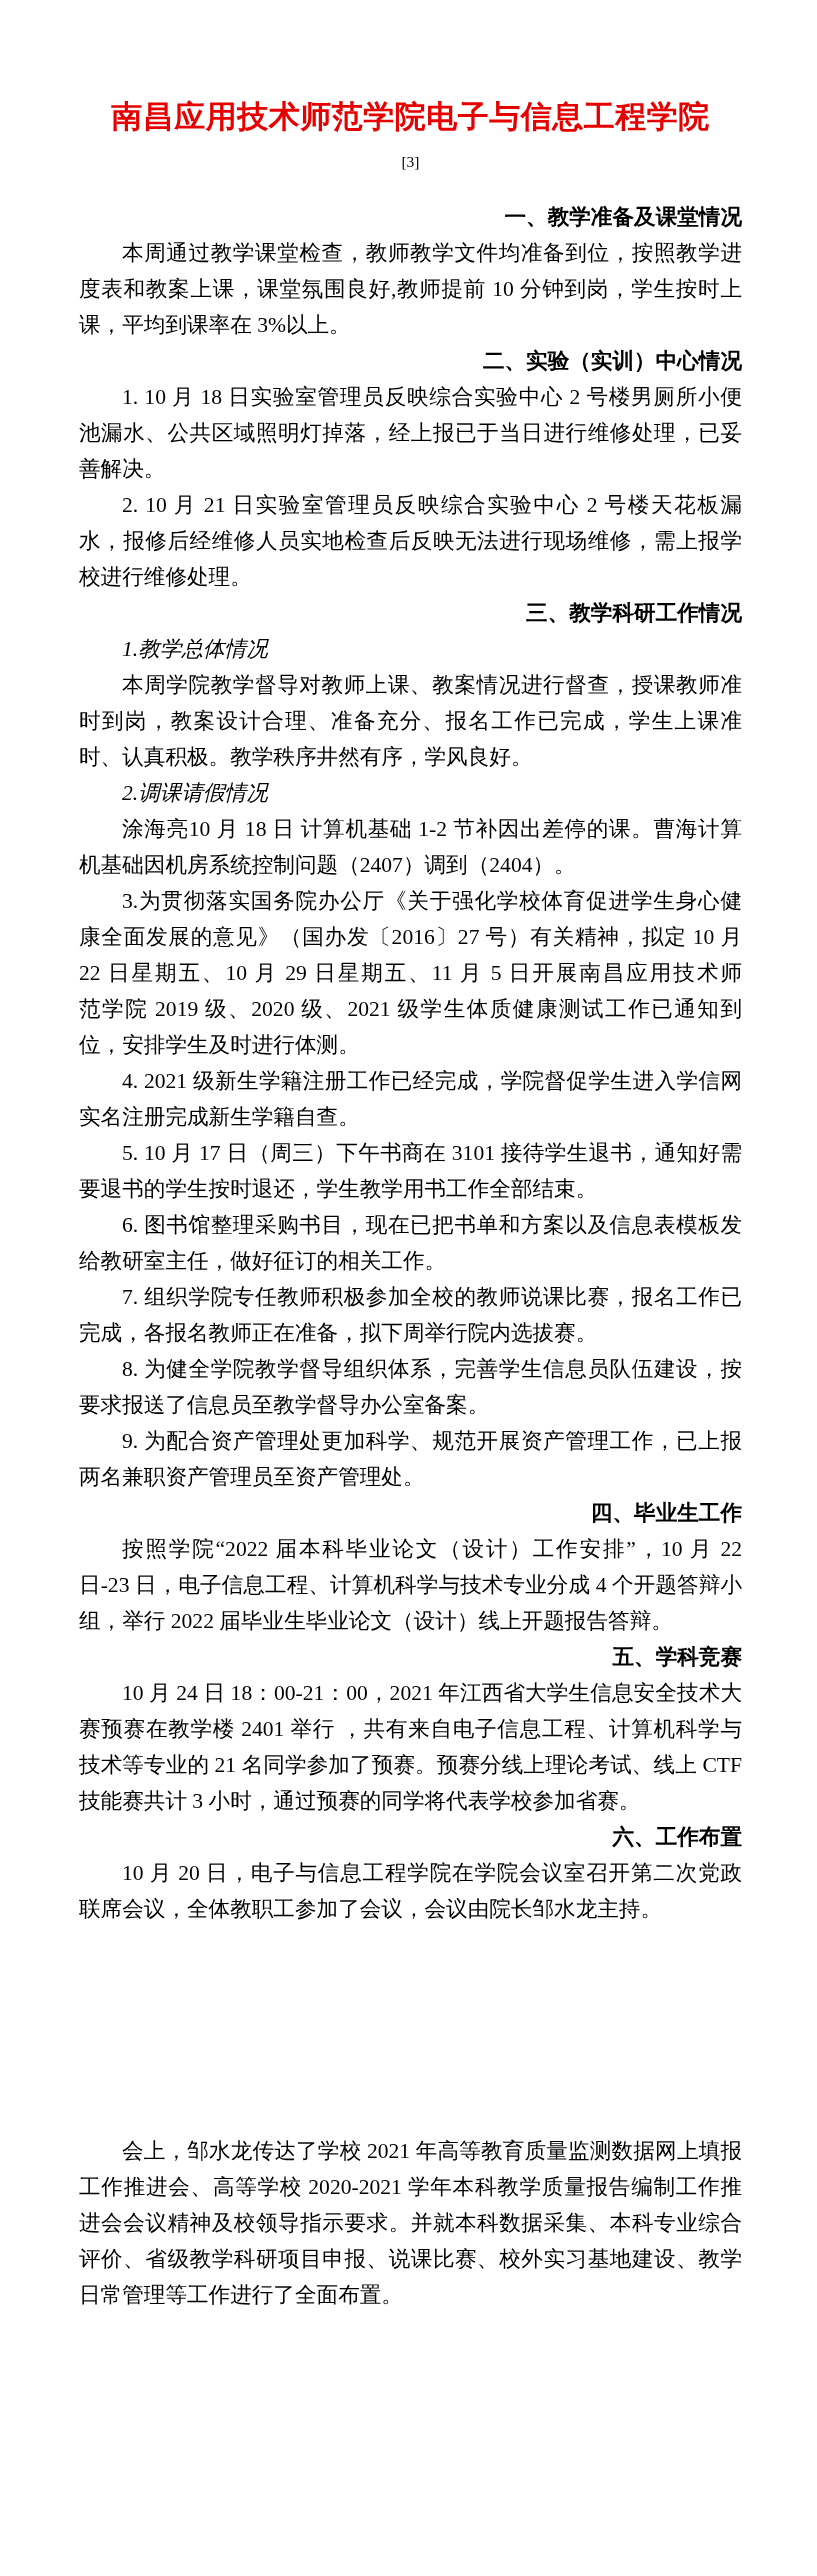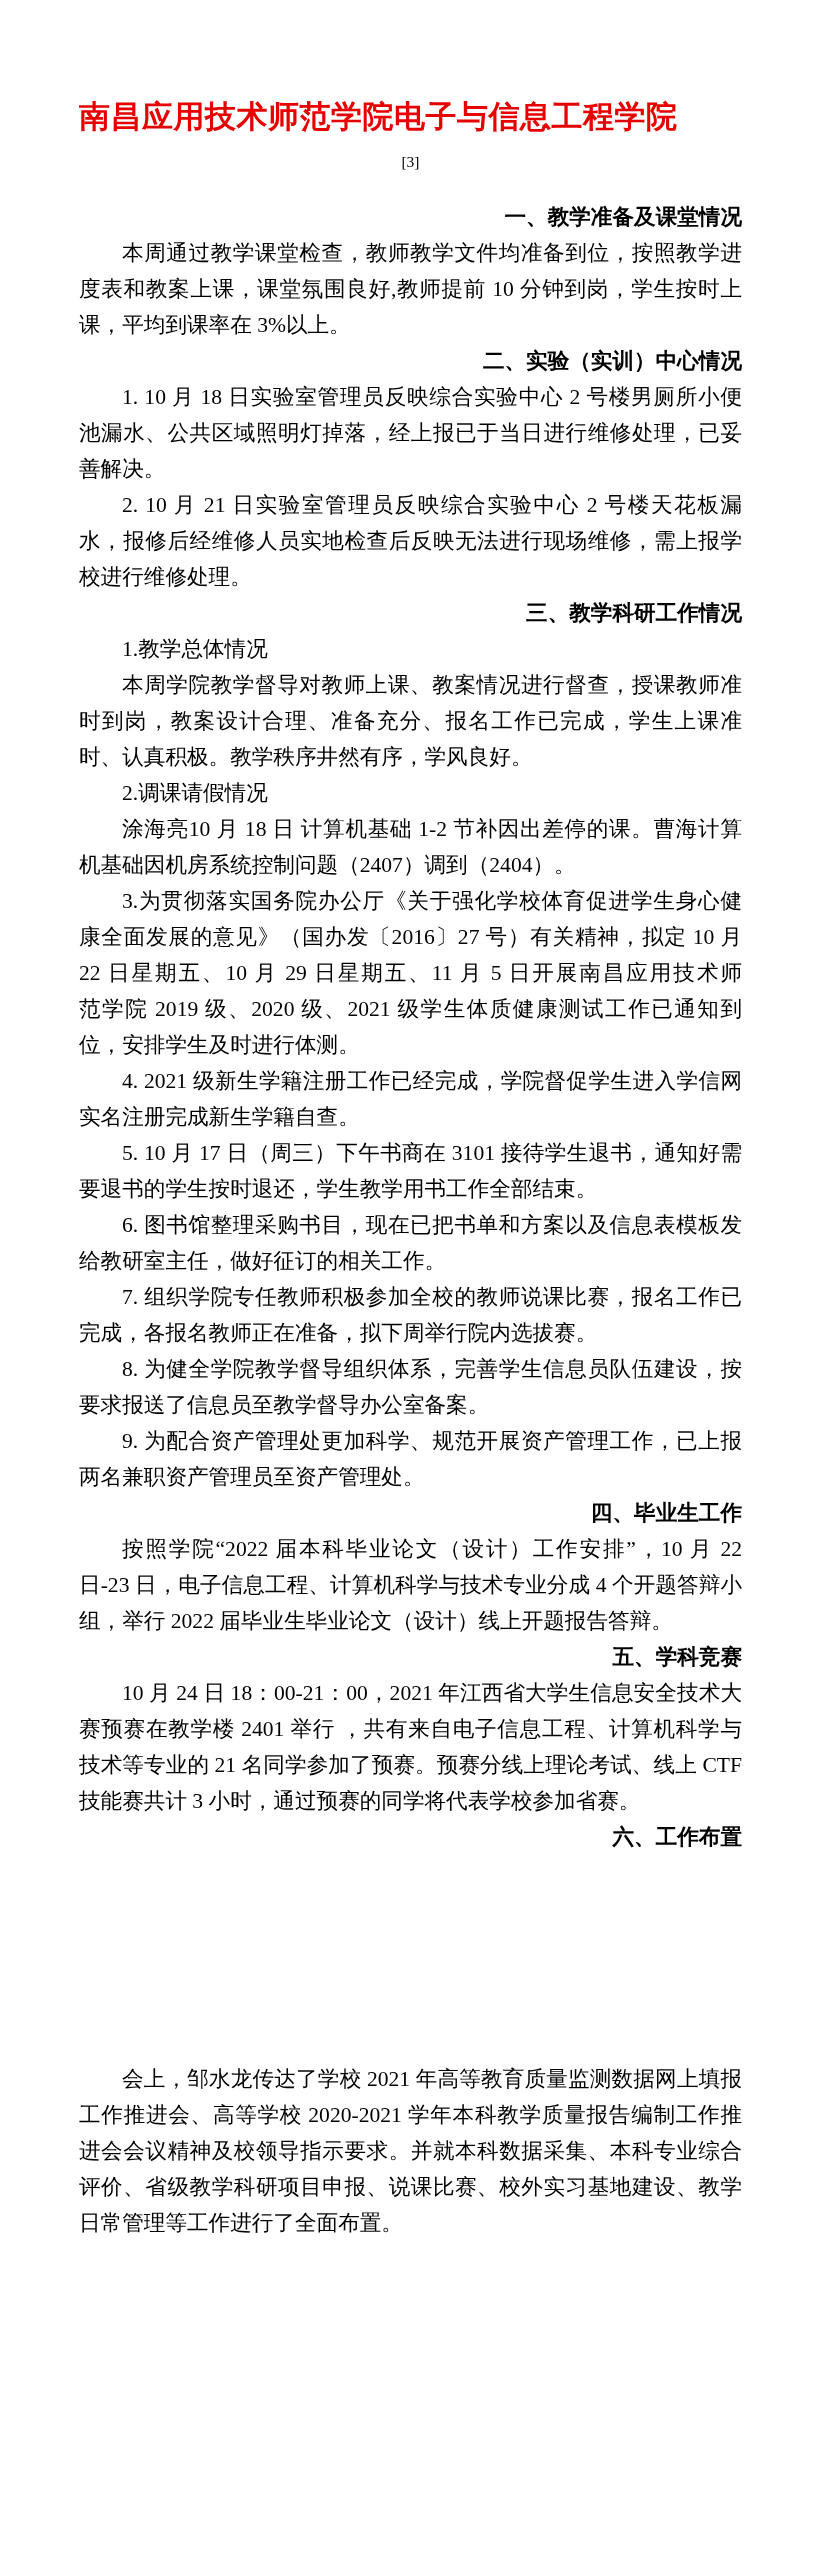--- a/index.html
+++ b/index.html
@@ -16,20 +16,21 @@
   }
   .page {
     width: 818px;
     min-height: 3470px;
     box-sizing: border-box;
     padding: 0 76px 0 79px;
     overflow: hidden;
   }
   .doc-title {
     margin: 98px 0 0 0;
+    text-align: center;
     font-size: 31px;
     line-height: 37px;
     font-weight: bold;
     letter-spacing: 0.5px;
     white-space: nowrap;
   }
   .doc-subtitle {
     margin: 12px 0 0 0;
     text-align: center;
     font-size: 28px;
@@ -59,20 +60,21 @@
     line-height: 36px;
     text-align: justify;
     text-indent: 43px;
   }
   p.sub-heading {
     margin: 0;
     font-size: 21.6px;
     line-height: 36px;
     text-indent: 43px;
     text-align: left;
+    font-style: italic;
   }
   p.continued {
     text-indent: 0;
   }
   p.cut-by-break {
     text-align-last: justify;
   }
   p.pagebreak-1 {
   }
   p.pagebreak-2 {
@@ -110,16 +112,17 @@
   <p class="body-para">8. 为健全学院教学督导组织体系，完善学生信息员队伍建设，按要求报送了信息员至教学督导办公室备案。</p>
   <p class="body-para">9. 为配合资产管理处更加科学、规范开展资产管理工作，已上报两名兼职资产管理员至资产管理处。</p>
 
   <h3 class="sec-heading">四、毕业生工作</h3>
   <p class="body-para">按照学院“2022 届本科毕业论文（设计）工作安排”，10 月 22日-23 日，电子信息工程、计算机科学与技术专业分成 4 个开题答辩小组，举行 2022 届毕业生毕业论文（设计）线上开题报告答辩。</p>
 
   <h3 class="sec-heading">五、学科竞赛</h3>
   <p class="body-para">10 月 24 日 18：00-21：00，2021 年江西省大学生信息安全技术大赛预赛在教学楼 2401 举行 ，共有来自电子信息工程、计算机科学与技术等专业的 21 名同学参加了预赛。预赛分线上理论考试、线上 CTF 技能赛共计 3 小时，通过预赛的同学将代表学校参加省赛。</p>
 
   <h3 class="sec-heading">六、工作布置</h3>
+  <p class="body-para">10 月 20 日，电子与信息工程学院在学院会议室召开第二次党政联席会议，全体教职工参加了会议，会议由院长邹水龙主持。</p>
   <p class="body-para pagebreak-2">会上，邹水龙传达了学校 2021 年高等教育质量监测数据网上填报工作推进会、高等学校 2020-2021 学年本科教学质量报告编制工作推进会会议精神及校领导指示要求。并就本科数据采集、本科专业综合评价、省级教学科研项目申报、说课比赛、校外实习基地建设、教学日常管理等工作进行了全面布置。</p>
 
 </div>
 
 
 </body></html>

